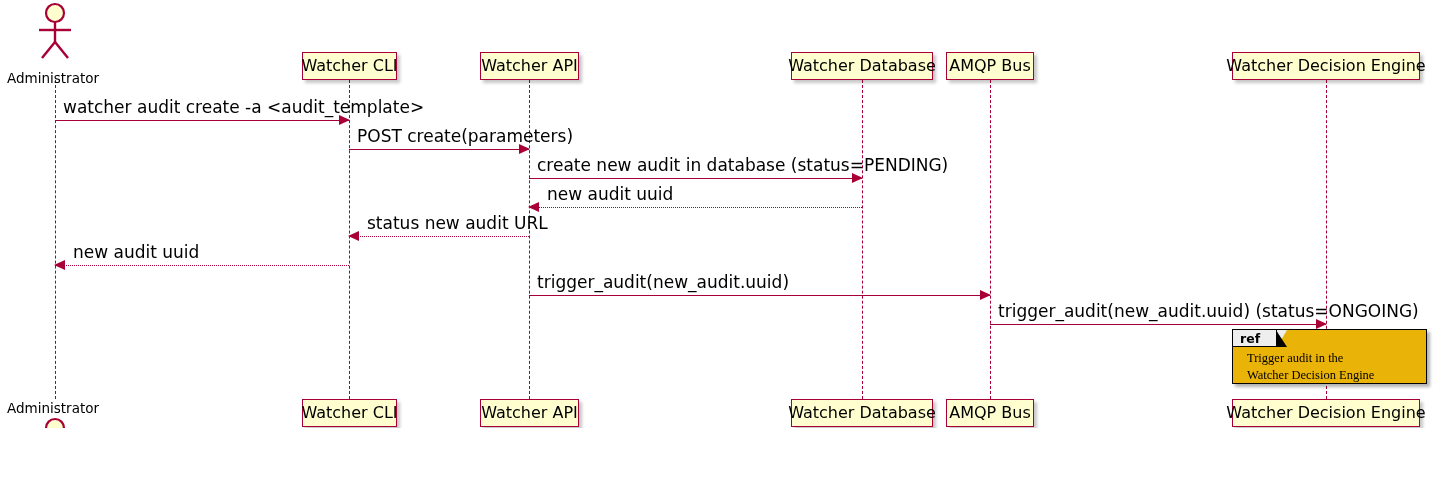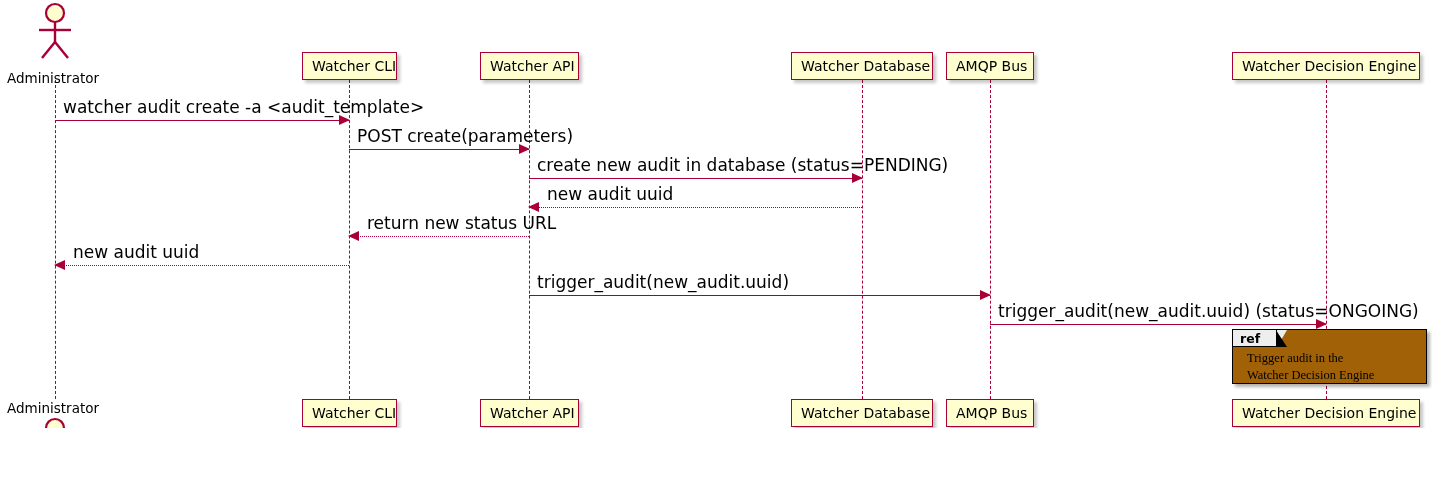--- a/index.html
+++ b/index.html
@@ -21,24 +21,25 @@
     width: 0;
     border-left: 1px dashed #A80036;
   }
   
   .participant {
     position: absolute;
     box-sizing: border-box;
     background: #FEFECE;
     border: 1.5px solid #A80036;
     color: #000000;
-    font-size: 14px;
+    font-size: 16px;
     line-height: 1;
     display: flex;
     align-items: center;
+    justify-content: center;
     height: 28px;
     box-shadow: 3px 3px 3px rgba(0,0,0,0.22);
     white-space: nowrap;
     padding: 4px 9px;
   }
   
   .actor-box {
     position: absolute;
     width: 60px;
     height: 58px;
@@ -87,21 +88,21 @@
     font-size: 17px;
     color: #000000;
     white-space: nowrap;
     line-height: 1;
   }
   .msg-label.lead { left: 8px; }
   
   .ref-frag {
     position: absolute;
     box-sizing: border-box;
-    background: #a16207;
+    background: #eab308;
     border: 1.5px solid #000000;
     box-shadow: 3px 3px 3px rgba(0,0,0,0.30);
   }
   .ref-tab {
     position: absolute;
     left: 0;
     top: 0;
     height: 17px;
     background: #EEEEEE;
     border-right: 1.5px solid #000000;
@@ -205,21 +206,21 @@
         <div class="msg-label lead">create new audit in database (status=PENDING)</div>
       </div>
       <div class="msg dotted" style="left: 529px; width: 333px; top: 207px;">
         <div class="line"></div>
         <div class="arrowhead left"></div>
         <div class="msg-label lead" style="left: 18px;">new audit uuid</div>
       </div>
       <div class="msg dotted" style="left: 349px; width: 180px; top: 236px;">
         <div class="line"></div>
         <div class="arrowhead left"></div>
-        <div class="msg-label lead" style="left: 18px;">return new status URL</div>
+        <div class="msg-label lead" style="left: 18px;">status new audit URL</div>
       </div>
       <div class="msg dotted" style="left: 55px; width: 294px; top: 265px;">
         <div class="line"></div>
         <div class="arrowhead left"></div>
         <div class="msg-label lead" style="left: 18px;">new audit uuid</div>
       </div>
       <div class="msg solid" style="left: 529px; width: 461px; top: 295px;">
         <div class="line"></div>
         <div class="arrowhead right"></div>
         <div class="msg-label lead">trigger_audit(new_audit.uuid)</div>

